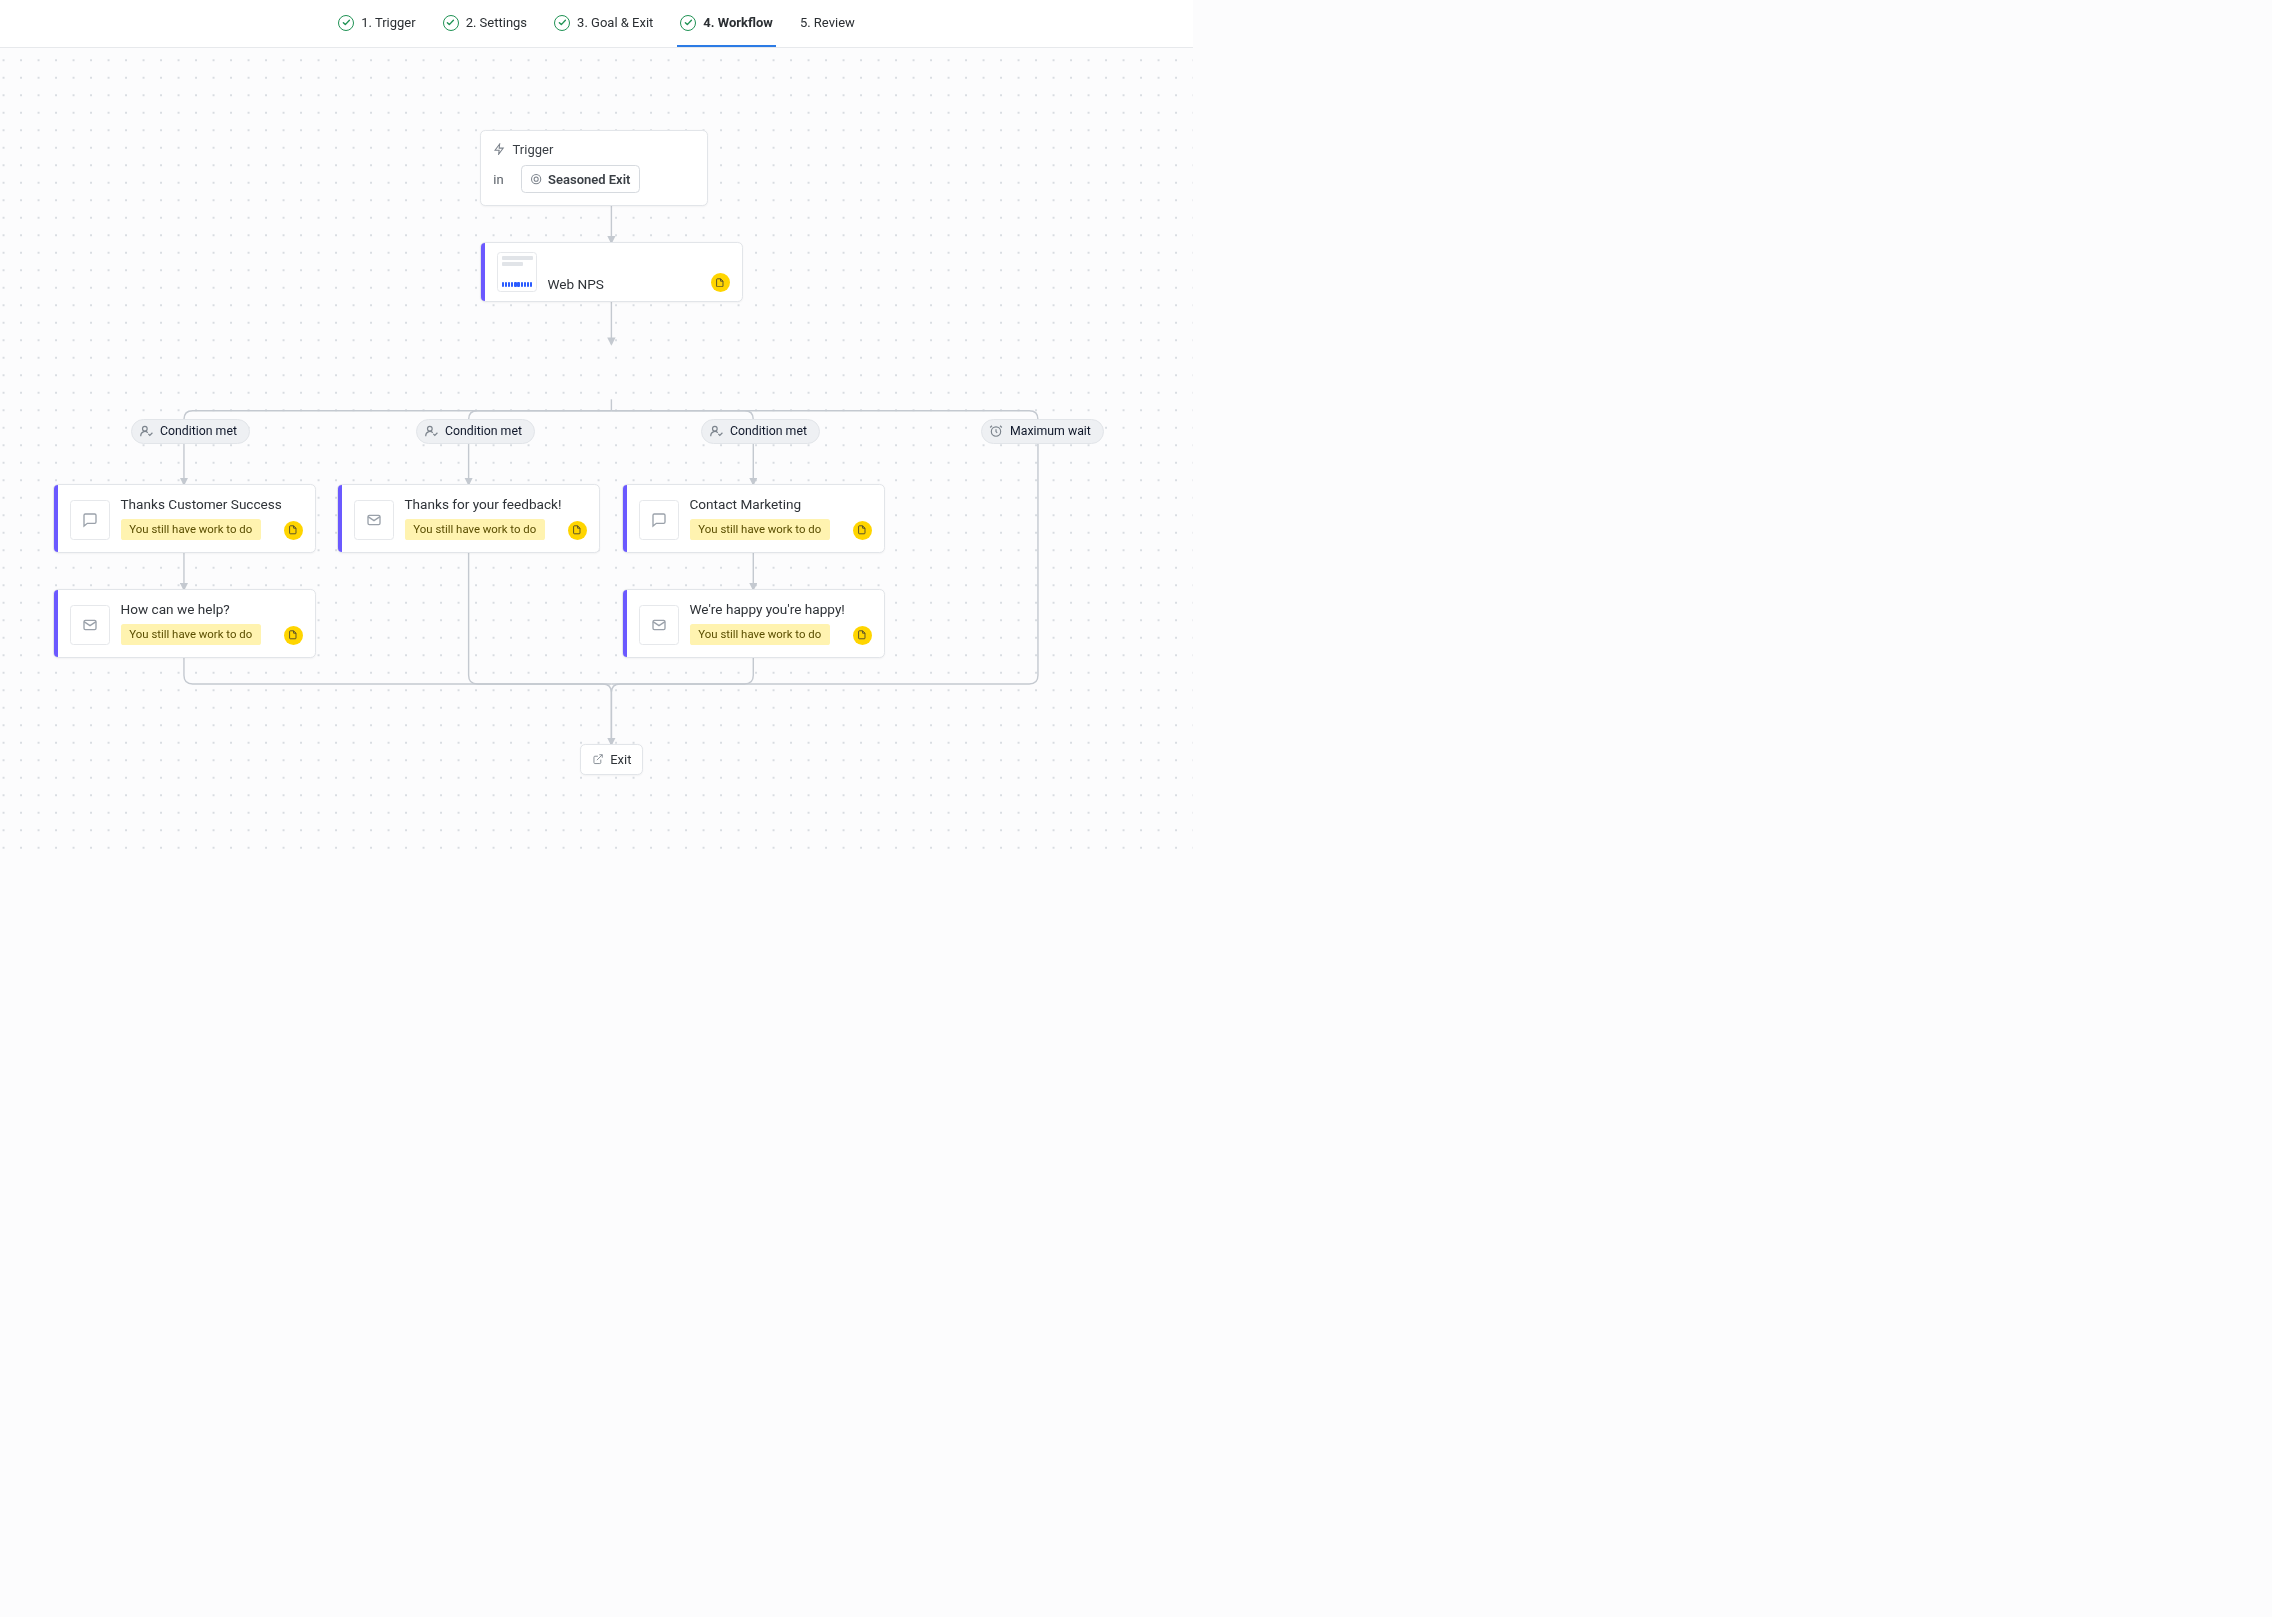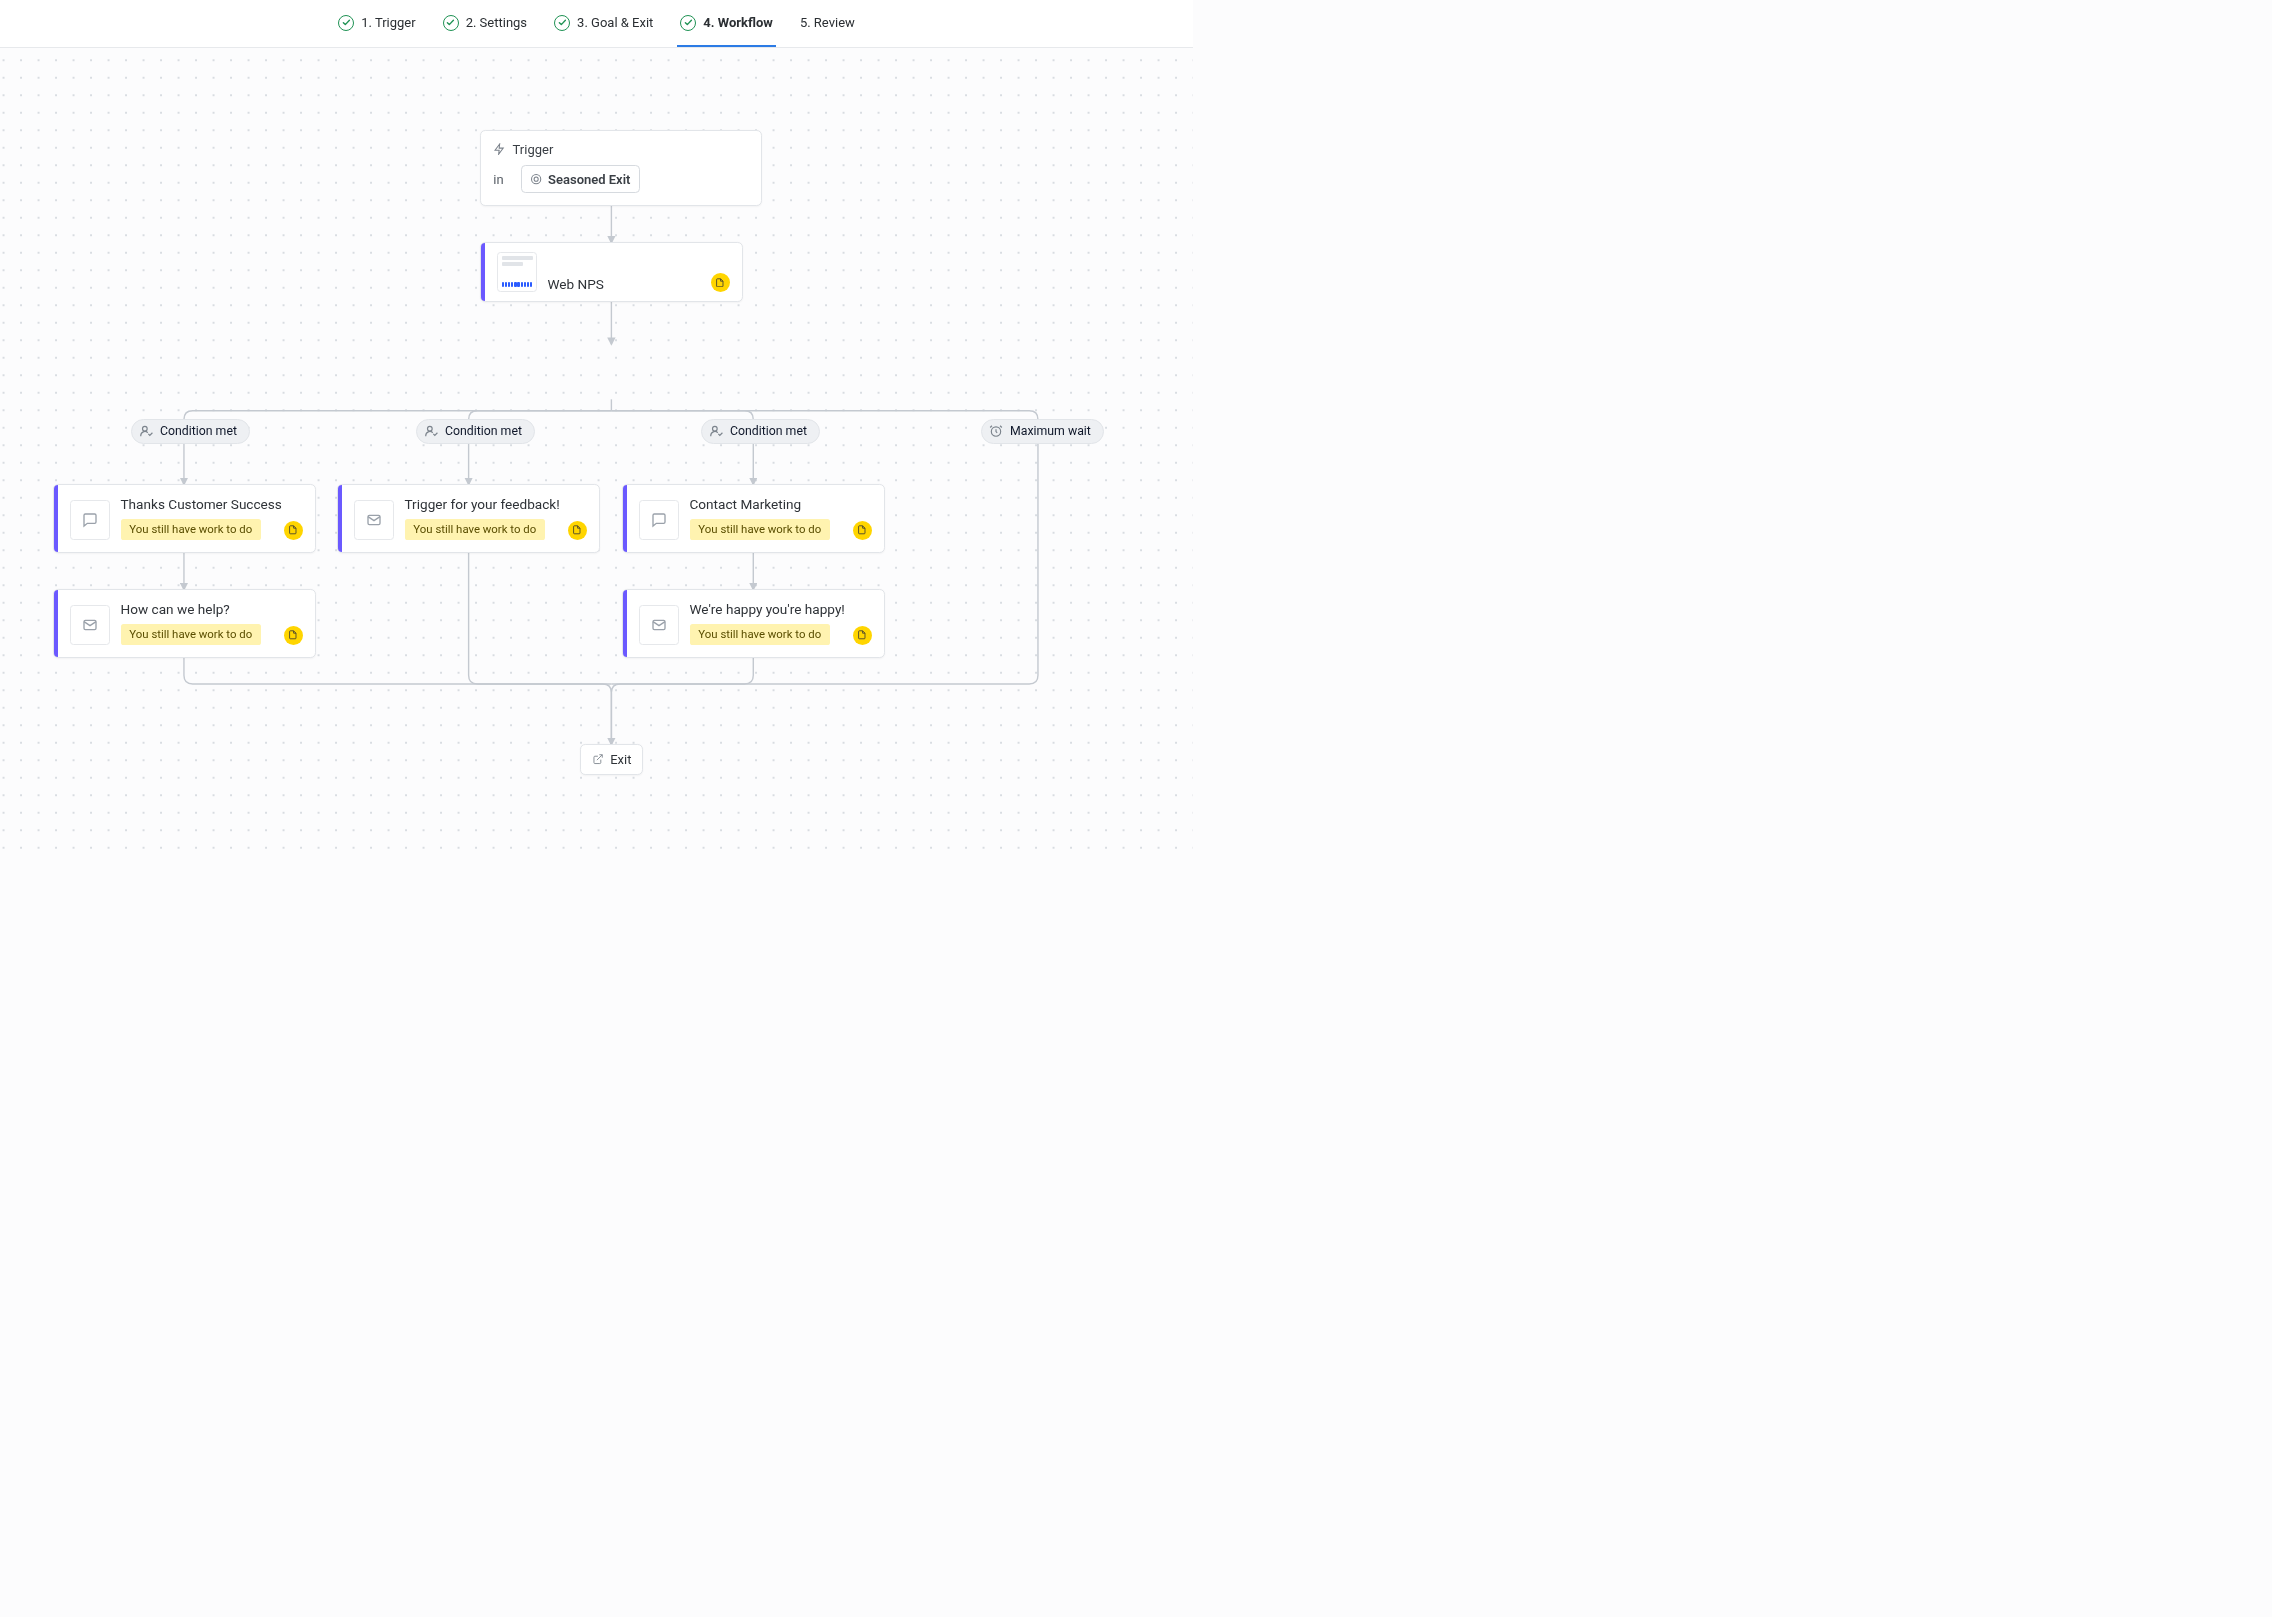--- a/index.html
+++ b/index.html
@@ -70,21 +70,21 @@
     border: 0.9px solid #e2e5e9;
     border-radius: 5.3px;
     box-shadow: 0 0.9px 1.8px rgba(0,0,0,0.04);
   }
   .stripe {
     position: absolute; left: 0; top: 0; bottom: 0; width: 3.5px;
     border-top-left-radius: 5.3px; border-bottom-left-radius: 5.3px;
   }
 
   
-  .card.trigger { width: 282px; padding: 10.5px 12.3px 12.3px; }
+  .card.trigger { width: 228px; padding: 10.5px 12.3px 12.3px; }
   .trigger-head { display:flex; align-items:center; gap:7px; font-size:13px; color:#3a3f45; margin-bottom:8.8px; }
   .trigger-head svg { width:12.3px; height:12.3px; color:#7a818a;}
   .trigger-body { display:flex; align-items:center; gap:17px; font-size:13px; color:#5a6068;}
   .pill {
     display:inline-flex; align-items:center; gap:5.3px;
     border:0.9px solid #d6dadf; border-radius:4.4px;
     padding: 5.3px 8.8px; font-size:13px; color:#3a3f45; font-weight:600;
   }
   .pill svg { width:12.3px; height:12.3px; color:#7a818a;}
 
@@ -365,21 +365,21 @@
     <div class="card step" style="left:337px; top:436px;">
       <div class="stripe" style="background:#6b59ff;"></div>
       <div class="step-row">
         <div class="thumb mail">
           <svg viewBox="0 0 24 24" fill="none" stroke="currentColor" stroke-width="2">
               <rect x="3" y="5" width="18" height="14" rx="2"></rect>
               <polyline points="3 7 12 13 21 7"></polyline>
             </svg>
         </div>
         <div class="step-body">
-          <div class="step-title">Trigger for your feedback!</div>
+          <div class="step-title">Thanks for your feedback!</div>
           <span class="todo-chip">You still have work to do</span>
         </div>
         <span class="badge">
           <svg viewBox="0 0 24 24" fill="none" stroke="currentColor" stroke-width="2">
               <path d="M14 2H6a2 2 0 0 0-2 2v16a2 2 0 0 0 2 2h12a2 2 0 0 0 2-2V8z"></path>
               <polyline points="14 2 14 8 20 8"></polyline>
             </svg>
         </span>
       </div>
     </div>

